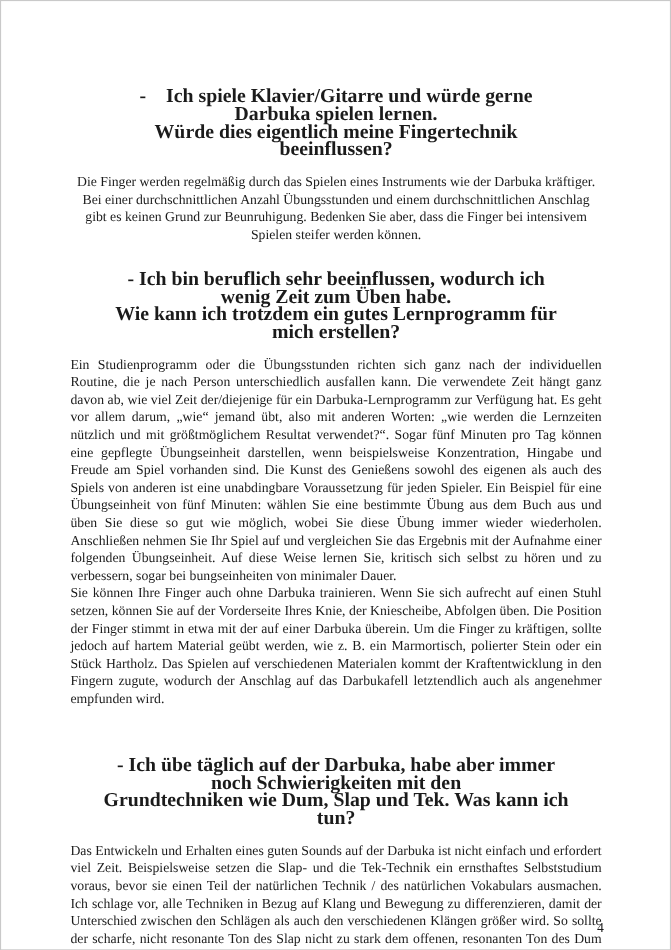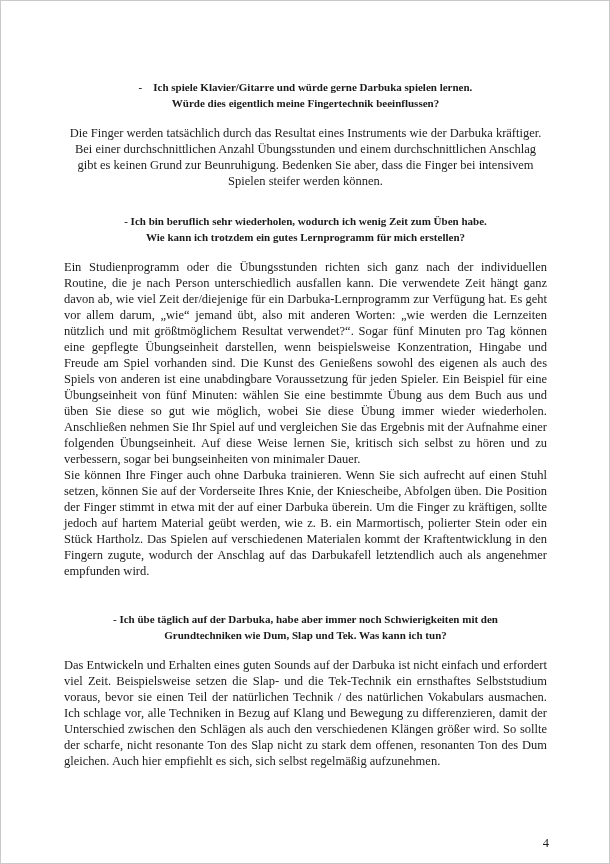--- a/index.html
+++ b/index.html
@@ -16,30 +16,30 @@
     border: 1px solid #c9c9c9;
     padding: 78px 62px 0 63px;
     font-family: "Liberation Serif", "DejaVu Serif", serif;
     font-size: 12.5px;
     line-height: 16px;
     color: #1b1b1b;
     overflow: hidden;
   }
   .qa-heading {
     margin: 24px 28px 14px 28px;
-    font-size: 11px;
+    font-size: 18px;
     font-weight: bold;
     text-align: center;
     white-space: pre-line;
   }
   .qa-section:first-child .qa-heading {
     margin-top: 0;
   }
   .qa-section.extra-space .qa-heading {
-    margin-top: 32px;
+    margin-top: 44px;
   }
   .qa-body {
     margin: 0;
     text-align: justify;
   }
   .qa-body.center {
     text-align: center;
   }
   .page-number {
     position: absolute;
@@ -50,25 +50,25 @@
   }
 </style>
 </head>
 <body>
 
 <div class="page">
 
   <section class="qa-section">
     <h2 class="qa-heading">- Ich spiele Klavier/Gitarre und würde gerne Darbuka spielen lernen.
 Würde dies eigentlich meine Fingertechnik beeinflussen?</h2>
-    <p class="qa-body center">Die Finger werden tatsächlich durch das Resultat eines Instruments wie der Darbuka kräftiger. Bei einer durchschnittlichen Anzahl Übungsstunden und einem durchschnittlichen Anschlag gibt es keinen Grund zur Beunruhigung. Bedenken Sie aber, dass die Finger bei intensivem Spielen steifer werden können.</p>
+    <p class="qa-body center">Die Finger werden regelmäßig durch das Spielen eines Instruments wie der Darbuka kräftiger. Bei einer durchschnittlichen Anzahl Übungsstunden und einem durchschnittlichen Anschlag gibt es keinen Grund zur Beunruhigung. Bedenken Sie aber, dass die Finger bei intensivem Spielen steifer werden können.</p>
   </section>
 
   <section class="qa-section">
-    <h2 class="qa-heading">- Ich bin beruflich sehr wiederholen, wodurch ich wenig Zeit zum Üben habe.
+    <h2 class="qa-heading">- Ich bin beruflich sehr beeinflussen, wodurch ich wenig Zeit zum Üben habe.
 Wie kann ich trotzdem ein gutes Lernprogramm für mich erstellen?</h2>
     <p class="qa-body">Ein Studienprogramm oder die Übungsstunden richten sich ganz nach der individuellen Routine, die je nach Person unterschiedlich ausfallen kann. Die verwendete Zeit hängt ganz davon ab, wie viel Zeit der/diejenige für ein Darbuka-Lernprogramm zur Verfügung hat. Es geht vor allem darum, „wie“ jemand übt, also mit anderen Worten: „wie werden die Lernzeiten nützlich und mit größtmöglichem Resultat verwendet?“. Sogar fünf Minuten pro Tag können eine gepflegte Übungseinheit darstellen, wenn beispielsweise Konzentration, Hingabe und Freude am Spiel vorhanden sind. Die Kunst des Genießens sowohl des eigenen als auch des Spiels von anderen ist eine unabdingbare Voraussetzung für jeden Spieler. Ein Beispiel für eine Übungseinheit von fünf Minuten: wählen Sie eine bestimmte Übung aus dem Buch aus und üben Sie diese so gut wie möglich, wobei Sie diese Übung immer wieder wiederholen. Anschließen nehmen Sie Ihr Spiel auf und vergleichen Sie das Ergebnis mit der Aufnahme einer folgenden Übungseinheit. Auf diese Weise lernen Sie, kritisch sich selbst zu hören und zu verbessern, sogar bei bungseinheiten von minimaler Dauer.</p>
   </section>
 
   <section class="qa-section">
     <p class="qa-body">Sie können Ihre Finger auch ohne Darbuka trainieren. Wenn Sie sich aufrecht auf einen Stuhl setzen, können Sie auf der Vorderseite Ihres Knie, der Kniescheibe, Abfolgen üben. Die Position der Finger stimmt in etwa mit der auf einer Darbuka überein. Um die Finger zu kräftigen, sollte jedoch auf hartem Material geübt werden, wie z. B. ein Marmortisch, polierter Stein oder ein Stück Hartholz. Das Spielen auf verschiedenen Materialen kommt der Kraftentwicklung in den Fingern zugute, wodurch der Anschlag auf das Darbukafell letztendlich auch als angenehmer empfunden wird.</p>
   </section>
 
   <section class="qa-section extra-space">
     <h2 class="qa-heading">- Ich übe täglich auf der Darbuka, habe aber immer noch Schwierigkeiten mit den

